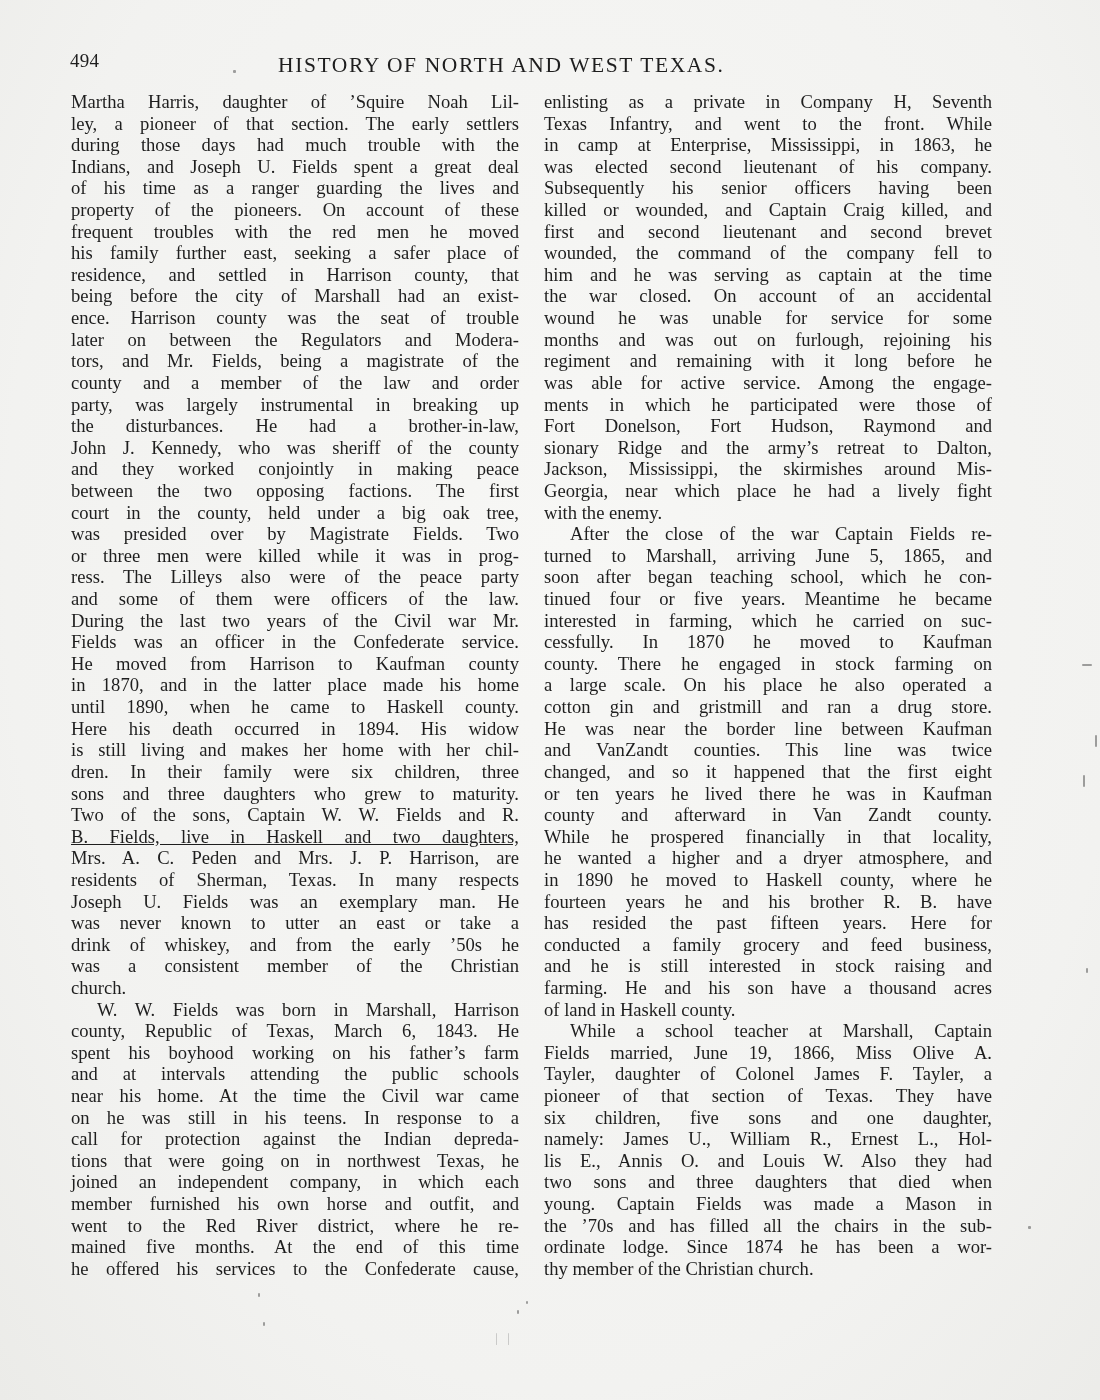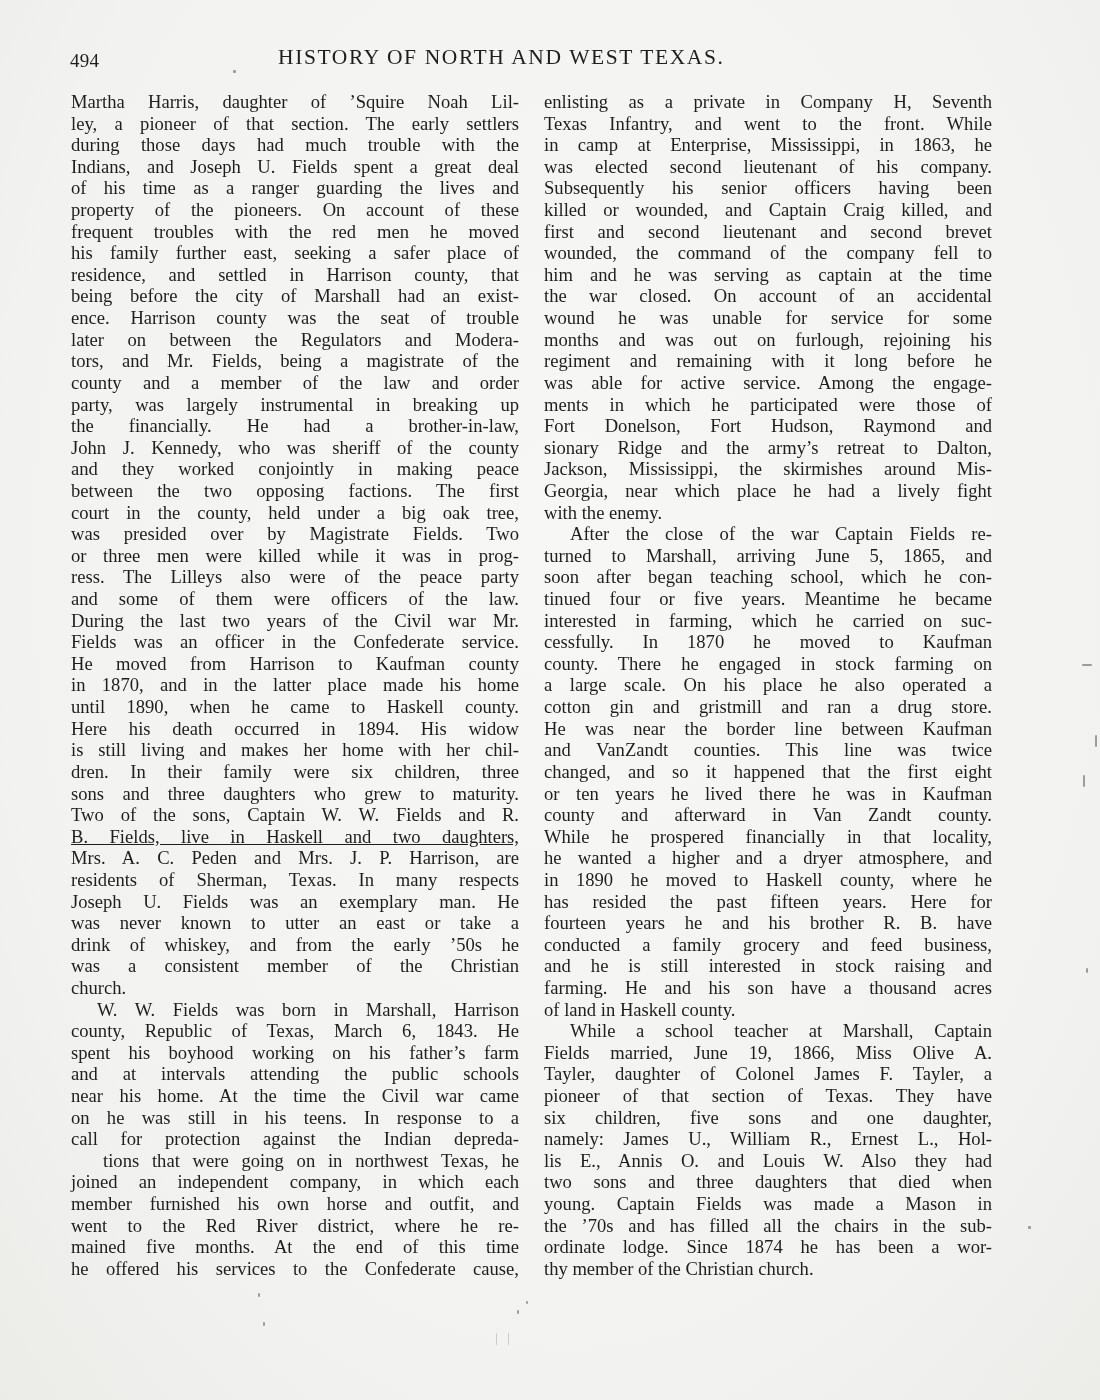--- a/index.html
+++ b/index.html
@@ -33,21 +33,21 @@
     .page-number {
       position: absolute;
       left: 0;
       top: 6px;
       font-size: 19px;
       letter-spacing: 0.2px;
     }
     .running-title {
       position: absolute;
       left: 208px;
-      top: 1px;
+      top: 9px;
       font-size: 21.5px;
       letter-spacing: 1.6px;
       white-space: nowrap;
     }
     .column {
       position: absolute;
       top: 91px;
       width: 448px;
     }
     .column.left { left: 71px; }
@@ -102,21 +102,21 @@
       <div class="line" style="white-space: normal;"><span style="display: inline-block; width: 100%; white-space: normal; text-align: justify; text-align-last: justify;">property of the pioneers.  On account of these</span></div>
       <div class="line" style="white-space: normal;"><span style="display: inline-block; width: 100%; white-space: normal; text-align: justify; text-align-last: justify;">frequent troubles with the red men he moved</span></div>
       <div class="line" style="white-space: normal;"><span style="display: inline-block; width: 100%; white-space: normal; text-align: justify; text-align-last: justify;">his family further east, seeking a safer place of</span></div>
       <div class="line" style="white-space: normal;"><span style="display: inline-block; width: 100%; white-space: normal; text-align: justify; text-align-last: justify;">residence, and settled in Harrison county, that</span></div>
       <div class="line" style="white-space: normal;"><span style="display: inline-block; width: 100%; white-space: normal; text-align: justify; text-align-last: justify;">being before the city of Marshall had an exist-</span></div>
       <div class="line" style="white-space: normal;"><span style="display: inline-block; width: 100%; white-space: normal; text-align: justify; text-align-last: justify;">ence.  Harrison county was the seat of trouble</span></div>
       <div class="line" style="white-space: normal;"><span style="display: inline-block; width: 100%; white-space: normal; text-align: justify; text-align-last: justify;">later on between the Regulators and Modera-</span></div>
       <div class="line" style="white-space: normal;"><span style="display: inline-block; width: 100%; white-space: normal; text-align: justify; text-align-last: justify;">tors, and Mr. Fields, being a magistrate of the</span></div>
       <div class="line" style="white-space: normal;"><span style="display: inline-block; width: 100%; white-space: normal; text-align: justify; text-align-last: justify;">county and a member of the law and order</span></div>
       <div class="line" style="white-space: normal;"><span style="display: inline-block; width: 100%; white-space: normal; text-align: justify; text-align-last: justify;">party, was largely instrumental in breaking up</span></div>
-      <div class="line" style="white-space: normal;"><span style="display: inline-block; width: 100%; white-space: normal; text-align: justify; text-align-last: justify;">the financially.  He had a brother-in-law,</span></div>
+      <div class="line" style="white-space: normal;"><span style="display: inline-block; width: 100%; white-space: normal; text-align: justify; text-align-last: justify;">the disturbances.  He had a brother-in-law,</span></div>
       <div class="line" style="white-space: normal;"><span style="display: inline-block; width: 100%; white-space: normal; text-align: justify; text-align-last: justify;">John J. Kennedy, who was sheriff of the county</span></div>
       <div class="line" style="white-space: normal;"><span style="display: inline-block; width: 100%; white-space: normal; text-align: justify; text-align-last: justify;">and they worked conjointly in making peace</span></div>
       <div class="line" style="white-space: normal;"><span style="display: inline-block; width: 100%; white-space: normal; text-align: justify; text-align-last: justify;">between the two opposing factions.  The first</span></div>
       <div class="line" style="white-space: normal;"><span style="display: inline-block; width: 100%; white-space: normal; text-align: justify; text-align-last: justify;">court in the county, held under a big oak tree,</span></div>
       <div class="line" style="white-space: normal;"><span style="display: inline-block; width: 100%; white-space: normal; text-align: justify; text-align-last: justify;">was presided over by Magistrate Fields.  Two</span></div>
       <div class="line" style="white-space: normal;"><span style="display: inline-block; width: 100%; white-space: normal; text-align: justify; text-align-last: justify;">or three men were killed while it was in prog-</span></div>
       <div class="line" style="white-space: normal;"><span style="display: inline-block; width: 100%; white-space: normal; text-align: justify; text-align-last: justify;">ress.  The Lilleys also were of the peace party</span></div>
       <div class="line" style="white-space: normal;"><span style="display: inline-block; width: 100%; white-space: normal; text-align: justify; text-align-last: justify;">and some of them were officers of the law.</span></div>
       <div class="line" style="white-space: normal;"><span style="display: inline-block; width: 100%; white-space: normal; text-align: justify; text-align-last: justify;">During the last two years of the Civil war Mr.</span></div>
       <div class="line" style="white-space: normal;"><span style="display: inline-block; width: 100%; white-space: normal; text-align: justify; text-align-last: justify;">Fields was an officer in the Confederate service.</span></div>
@@ -136,21 +136,21 @@
       <div class="line" style="white-space: normal;"><span style="display: inline-block; width: 100%; white-space: normal; text-align: justify; text-align-last: justify;">drink of whiskey, and from the early ’50s he</span></div>
       <div class="line" style="white-space: normal;"><span style="display: inline-block; width: 100%; white-space: normal; text-align: justify; text-align-last: justify;">was a consistent member of the Christian</span></div>
       <div class="line last" style="white-space: normal;"><span style="display: inline-block; width: 100%; white-space: normal; text-align: justify; text-align-last: left;">church.</span></div>
       <div class="line indent" style="white-space: normal;"><span style="display: inline-block; width: 100%; white-space: normal; text-align: justify; text-align-last: justify;">W. W. Fields was born in Marshall, Harrison</span></div>
       <div class="line" style="white-space: normal;"><span style="display: inline-block; width: 100%; white-space: normal; text-align: justify; text-align-last: justify;">county, Republic of Texas, March 6, 1843.  He</span></div>
       <div class="line" style="white-space: normal;"><span style="display: inline-block; width: 100%; white-space: normal; text-align: justify; text-align-last: justify;">spent his boyhood working on his father’s farm</span></div>
       <div class="line" style="white-space: normal;"><span style="display: inline-block; width: 100%; white-space: normal; text-align: justify; text-align-last: justify;">and at intervals attending the public schools</span></div>
       <div class="line" style="white-space: normal;"><span style="display: inline-block; width: 100%; white-space: normal; text-align: justify; text-align-last: justify;">near his home.  At the time the Civil war came</span></div>
       <div class="line" style="white-space: normal;"><span style="display: inline-block; width: 100%; white-space: normal; text-align: justify; text-align-last: justify;">on he was still in his teens.  In response to a</span></div>
       <div class="line" style="white-space: normal;"><span style="display: inline-block; width: 100%; white-space: normal; text-align: justify; text-align-last: justify;">call for protection against the Indian depreda-</span></div>
-      <div class="line" style="white-space: normal; margin-left: 32px;"><span style="display: inline-block; width: 100%; white-space: normal; text-align: justify; text-align-last: justify;">tions that were going on in northwest Texas, he</span></div>
+      <div class="line" style="white-space: normal;"><span style="display: inline-block; width: 100%; white-space: normal; text-align: justify; text-align-last: justify;">tions that were going on in northwest Texas, he</span></div>
       <div class="line" style="white-space: normal;"><span style="display: inline-block; width: 100%; white-space: normal; text-align: justify; text-align-last: justify;">joined an independent company, in which each</span></div>
       <div class="line" style="white-space: normal;"><span style="display: inline-block; width: 100%; white-space: normal; text-align: justify; text-align-last: justify;">member furnished his own horse and outfit, and</span></div>
       <div class="line" style="white-space: normal;"><span style="display: inline-block; width: 100%; white-space: normal; text-align: justify; text-align-last: justify;">went to the Red River district, where he re-</span></div>
       <div class="line" style="white-space: normal;"><span style="display: inline-block; width: 100%; white-space: normal; text-align: justify; text-align-last: justify;">mained five months.  At the end of this time</span></div>
       <div class="line" style="white-space: normal;"><span style="display: inline-block; width: 100%; white-space: normal; text-align: justify; text-align-last: justify;">he offered his services to the Confederate cause,</span></div>
     </div>
   <div class="column right" id="col-right">
       <div class="line" style="white-space: normal;"><span style="display: inline-block; width: 100%; white-space: normal; text-align: justify; text-align-last: justify;">enlisting as a private in Company H, Seventh</span></div>
       <div class="line" style="white-space: normal;"><span style="display: inline-block; width: 100%; white-space: normal; text-align: justify; text-align-last: justify;">Texas Infantry, and went to the front.  While</span></div>
       <div class="line" style="white-space: normal;"><span style="display: inline-block; width: 100%; white-space: normal; text-align: justify; text-align-last: justify;">in camp at Enterprise, Mississippi, in 1863, he</span></div>
@@ -181,22 +181,22 @@
       <div class="line" style="white-space: normal;"><span style="display: inline-block; width: 100%; white-space: normal; text-align: justify; text-align-last: justify;">a large scale.  On his place he also operated a</span></div>
       <div class="line" style="white-space: normal;"><span style="display: inline-block; width: 100%; white-space: normal; text-align: justify; text-align-last: justify;">cotton gin and gristmill and ran a drug store.</span></div>
       <div class="line" style="white-space: normal;"><span style="display: inline-block; width: 100%; white-space: normal; text-align: justify; text-align-last: justify;">He was near the border line between Kaufman</span></div>
       <div class="line" style="white-space: normal;"><span style="display: inline-block; width: 100%; white-space: normal; text-align: justify; text-align-last: justify;">and VanZandt counties.  This line was twice</span></div>
       <div class="line" style="white-space: normal;"><span style="display: inline-block; width: 100%; white-space: normal; text-align: justify; text-align-last: justify;">changed, and so it happened that the first eight</span></div>
       <div class="line" style="white-space: normal;"><span style="display: inline-block; width: 100%; white-space: normal; text-align: justify; text-align-last: justify;">or ten years he lived there he was in Kaufman</span></div>
       <div class="line" style="white-space: normal;"><span style="display: inline-block; width: 100%; white-space: normal; text-align: justify; text-align-last: justify;">county and afterward in Van Zandt county.</span></div>
       <div class="line" style="white-space: normal;"><span style="display: inline-block; width: 100%; white-space: normal; text-align: justify; text-align-last: justify;">While he prospered financially in that locality,</span></div>
       <div class="line" style="white-space: normal;"><span style="display: inline-block; width: 100%; white-space: normal; text-align: justify; text-align-last: justify;">he wanted a higher and a dryer atmosphere, and</span></div>
       <div class="line" style="white-space: normal;"><span style="display: inline-block; width: 100%; white-space: normal; text-align: justify; text-align-last: justify;">in 1890 he moved to Haskell county, where he</span></div>
+      <div class="line" style="white-space: normal;"><span style="display: inline-block; width: 100%; white-space: normal; text-align: justify; text-align-last: justify;">fourteen years he and his brother R. B. have</span></div>
       <div class="line" style="white-space: normal;"><span style="display: inline-block; width: 100%; white-space: normal; text-align: justify; text-align-last: justify;">has resided the past fifteen years.  Here for</span></div>
-      <div class="line" style="white-space: normal;"><span style="display: inline-block; width: 100%; white-space: normal; text-align: justify; text-align-last: justify;">fourteen years he and his brother R. B. have</span></div>
       <div class="line" style="white-space: normal;"><span style="display: inline-block; width: 100%; white-space: normal; text-align: justify; text-align-last: justify;">conducted a family grocery and feed business,</span></div>
       <div class="line" style="white-space: normal;"><span style="display: inline-block; width: 100%; white-space: normal; text-align: justify; text-align-last: justify;">and he is still interested in stock raising and</span></div>
       <div class="line" style="white-space: normal;"><span style="display: inline-block; width: 100%; white-space: normal; text-align: justify; text-align-last: justify;">farming.  He and his son have a thousand acres</span></div>
       <div class="line last" style="white-space: normal;"><span style="display: inline-block; width: 100%; white-space: normal; text-align: justify; text-align-last: left;">of land in Haskell county.</span></div>
       <div class="line indent" style="white-space: normal;"><span style="display: inline-block; width: 100%; white-space: normal; text-align: justify; text-align-last: justify;">While a school teacher at Marshall, Captain</span></div>
       <div class="line" style="white-space: normal;"><span style="display: inline-block; width: 100%; white-space: normal; text-align: justify; text-align-last: justify;">Fields married, June 19, 1866, Miss Olive A.</span></div>
       <div class="line" style="white-space: normal;"><span style="display: inline-block; width: 100%; white-space: normal; text-align: justify; text-align-last: justify;">Tayler, daughter of Colonel James F. Tayler, a</span></div>
       <div class="line" style="white-space: normal;"><span style="display: inline-block; width: 100%; white-space: normal; text-align: justify; text-align-last: justify;">pioneer of that section of Texas.  They have</span></div>
       <div class="line" style="white-space: normal;"><span style="display: inline-block; width: 100%; white-space: normal; text-align: justify; text-align-last: justify;">six children, five sons and one daughter,</span></div>
       <div class="line" style="white-space: normal;"><span style="display: inline-block; width: 100%; white-space: normal; text-align: justify; text-align-last: justify;">namely: James U., William R., Ernest L., Hol-</span></div>

